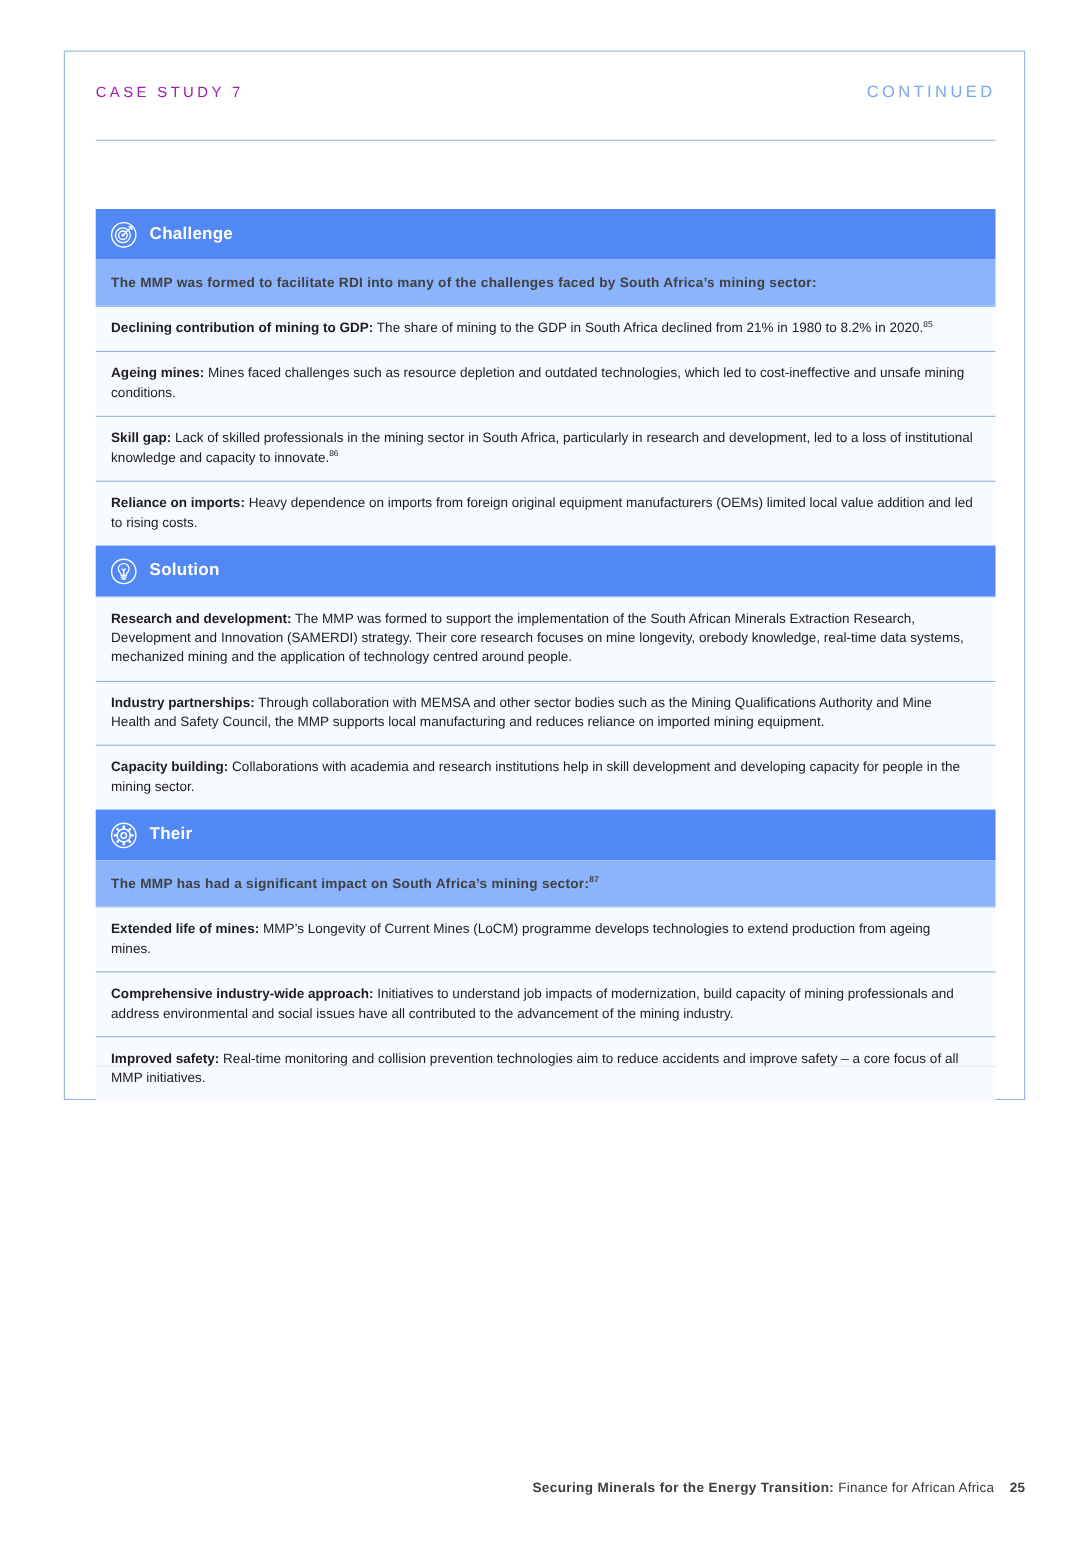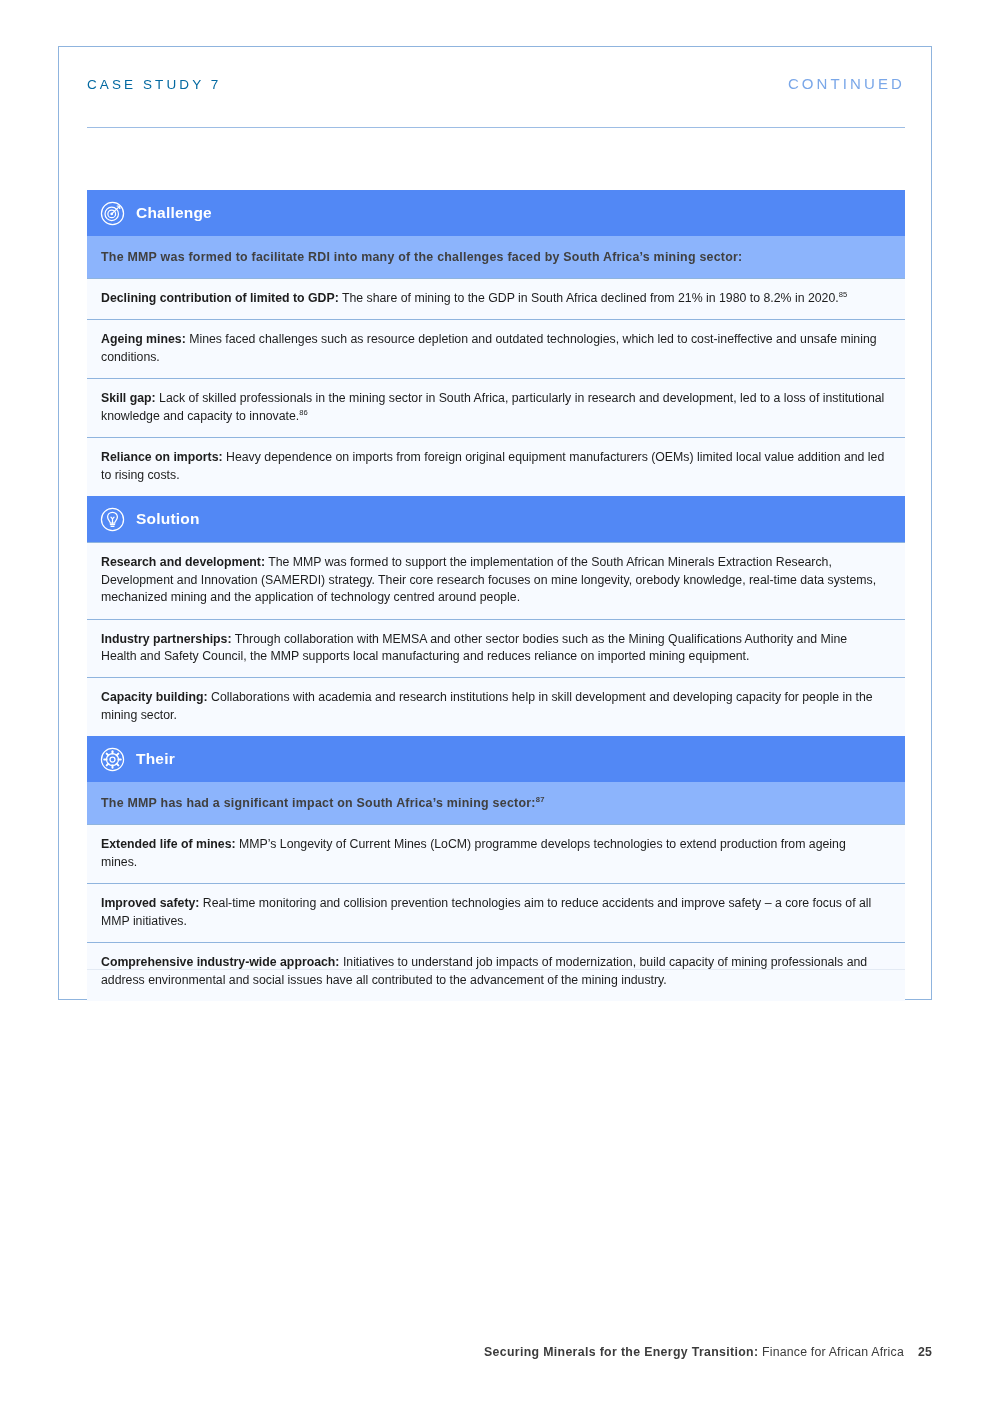--- a/index.html
+++ b/index.html
@@ -34,21 +34,21 @@
     left: 28px;
     top: 28px;
     width: 818px;
     display: flex;
     justify-content: space-between;
     align-items: baseline;
   }
   .case-study-label {
     font-size: 13.5px;
     letter-spacing: 3.1px;
-    color: #0369a1;
+    color: #a21caf;
     font-weight: 400;
   }
   .continued-label {
     font-size: 15px;
     letter-spacing: 3.1px;
     color: #7aa7e8;
     font-weight: 400;
   }
   .header-rule {
     position: absolute;
@@ -192,21 +192,21 @@
               <circle cx="12.2" cy="13.4" r="1.4" fill="#ffffff" stroke="none"></circle>
               <path d="M12.2 13.4 L20 5.8" stroke="#ffffff" stroke-width="1.3" fill="none"></path>
               <path d="M17.4 5.2 L20.4 5.4 L20.6 8.4" fill="none" stroke="#ffffff" stroke-width="1.3" stroke-linejoin="round"></path>
             </svg></span>
           <span class="section-title">Challenge</span>
         </div>
         <div class="section-subhead">
           <span class="section-subhead-text">The MMP was formed to facilitate RDI into many of the challenges faced by South Africa’s mining sector:</span>
         </div>
         <div class="row">
-          <div class="row-text"><b>Declining contribution of limited to GDP:</b><span> The share of mining to the GDP in South Africa declined from 21% in 1980 to 8.2% in 2020.</span><sup>85</sup></div>
+          <div class="row-text"><b>Declining contribution of mining to GDP:</b><span> The share of mining to the GDP in South Africa declined from 21% in 1980 to 8.2% in 2020.</span><sup>85</sup></div>
         </div>
         <div class="row">
           <div class="row-text"><b>Ageing mines:</b><span> Mines faced challenges such as resource depletion and outdated technologies, which led to cost-ineffective and unsafe mining conditions.</span></div>
         </div>
         <div class="row">
           <div class="row-text"><b>Skill gap:</b><span> Lack of skilled professionals in the mining sector in South Africa, particularly in research and development, led to a loss of institutional knowledge and capacity to innovate.</span><sup>86</sup></div>
         </div>
         <div class="row">
           <div class="row-text"><b>Reliance on imports:</b><span> Heavy dependence on imports from foreign original equipment manufacturers (OEMs) limited local value addition and led to rising costs.</span></div>
         </div>
@@ -250,24 +250,24 @@
             </svg></span>
           <span class="section-title">Their</span>
         </div>
         <div class="section-subhead">
           <span class="section-subhead-text">The MMP has had a significant impact on South Africa’s mining sector:<sup>87</sup></span>
         </div>
         <div class="row">
           <div class="row-text"><b>Extended life of mines:</b><span> MMP’s Longevity of Current Mines (LoCM) programme develops technologies to extend production from ageing mines.</span></div>
         </div>
         <div class="row">
+          <div class="row-text"><b>Comprehensive industry-wide approach:</b><span> Initiatives to understand job impacts of modernization, build capacity of mining professionals and address environmental and social issues have all contributed to the advancement of the mining industry.</span></div>
+        </div>
+        <div class="row">
           <div class="row-text"><b>Improved safety:</b><span> Real-time monitoring and collision prevention technologies aim to reduce accidents and improve safety – a core focus of all MMP initiatives.</span></div>
-        </div>
-        <div class="row">
-          <div class="row-text"><b>Comprehensive industry-wide approach:</b><span> Initiatives to understand job impacts of modernization, build capacity of mining professionals and address environmental and social issues have all contributed to the advancement of the mining industry.</span></div>
         </div>
       </div>
     </div>
 
   <div class="bottom-rule"></div>
 </div>
 
 <div class="page-footer">
   <span class="footer-title">Securing Minerals for the Energy Transition:</span><span class="footer-subtitle"> Finance for African Africa</span><span class="footer-pagenum">25</span>
 </div>

